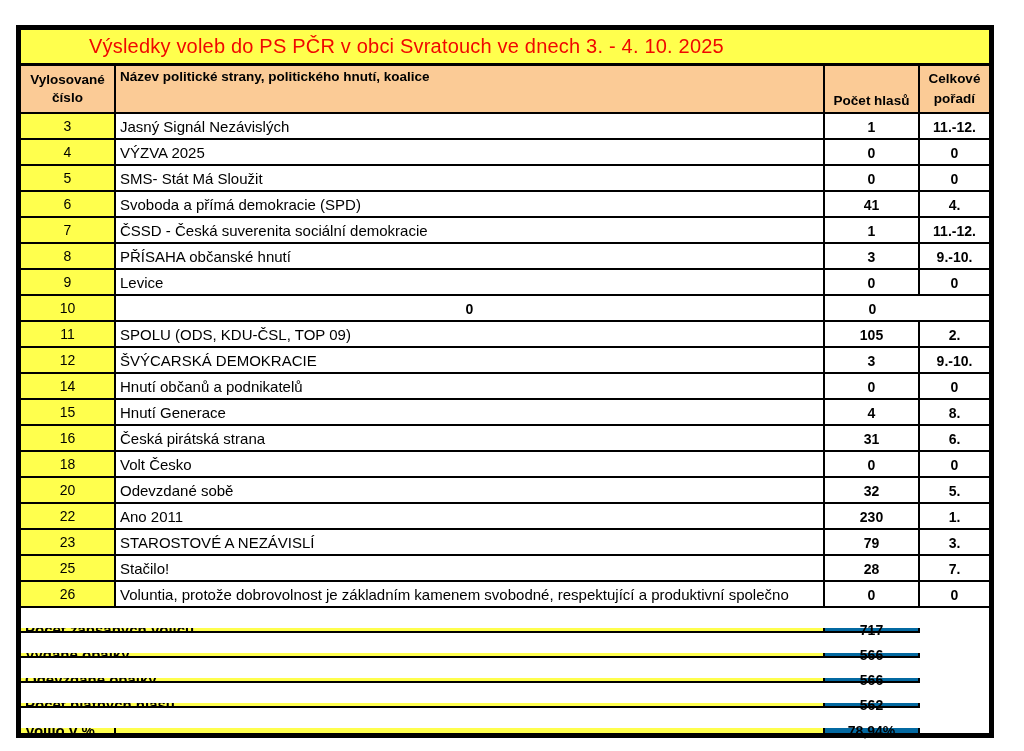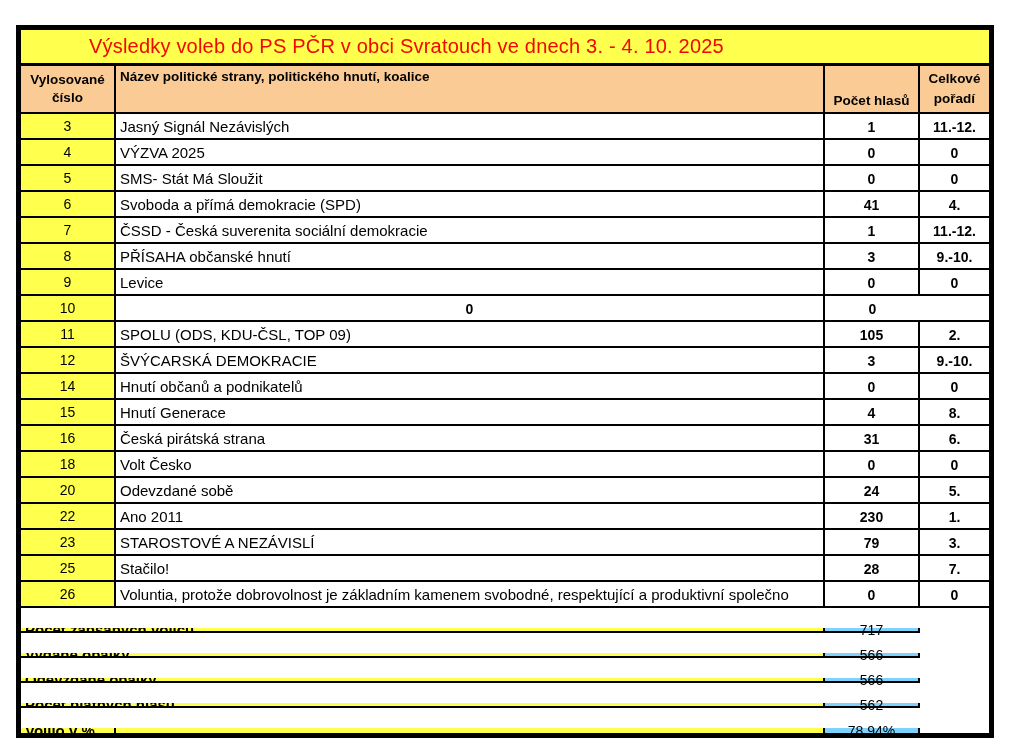--- a/index.html
+++ b/index.html
@@ -86,24 +86,24 @@
     grid-column:1/3;
     background:var(--yellow,#ffff4d);
     border-right:2px solid #000;
     border-bottom:2px solid #000;
     font-weight:bold; font-size:15px;
     display:flex; align-items:center;
     padding-left:4px; white-space:nowrap; overflow:hidden;
   }
   .sum-value{
     grid-column:3/4;
-    background:#7dd3fc;
-    border-right:2px solid #000;
-    border-bottom:2px solid #000;
-    font-weight:normal; font-size:14px;
+    background:#0369a1;
+    border-right:2px solid #000;
+    border-bottom:2px solid #000;
+    font-weight:bold; font-size:14px;
     display:flex; align-items:center; justify-content:center;
   }
   .sum-label-small{
     grid-column:1/2; grid-row:5;
     background:var(--yellow,#ffff4d);
     border-right:2px solid #000;
     font-weight:bold; font-size:15px;
     display:flex; align-items:center;
     padding-left:4px; white-space:nowrap; overflow:hidden;
   }
@@ -215,21 +215,21 @@
         </div>
         <div class="drow grid4">
           <div class="cell br cell-num">18</div>
           <div class="cell br cell-name">Volt Česko</div>
           <div class="cell br cell-votes">0</div>
           <div class="cell cell-rank">0</div>
         </div>
         <div class="drow grid4">
           <div class="cell br cell-num">20</div>
           <div class="cell br cell-name">Odevzdané sobě</div>
-          <div class="cell br cell-votes">24</div>
+          <div class="cell br cell-votes">32</div>
           <div class="cell cell-rank">5.</div>
         </div>
         <div class="drow grid4">
           <div class="cell br cell-num">22</div>
           <div class="cell br cell-name">Ano 2011</div>
           <div class="cell br cell-votes">230</div>
           <div class="cell cell-rank">1.</div>
         </div>
         <div class="drow grid4">
           <div class="cell br cell-num">23</div>

